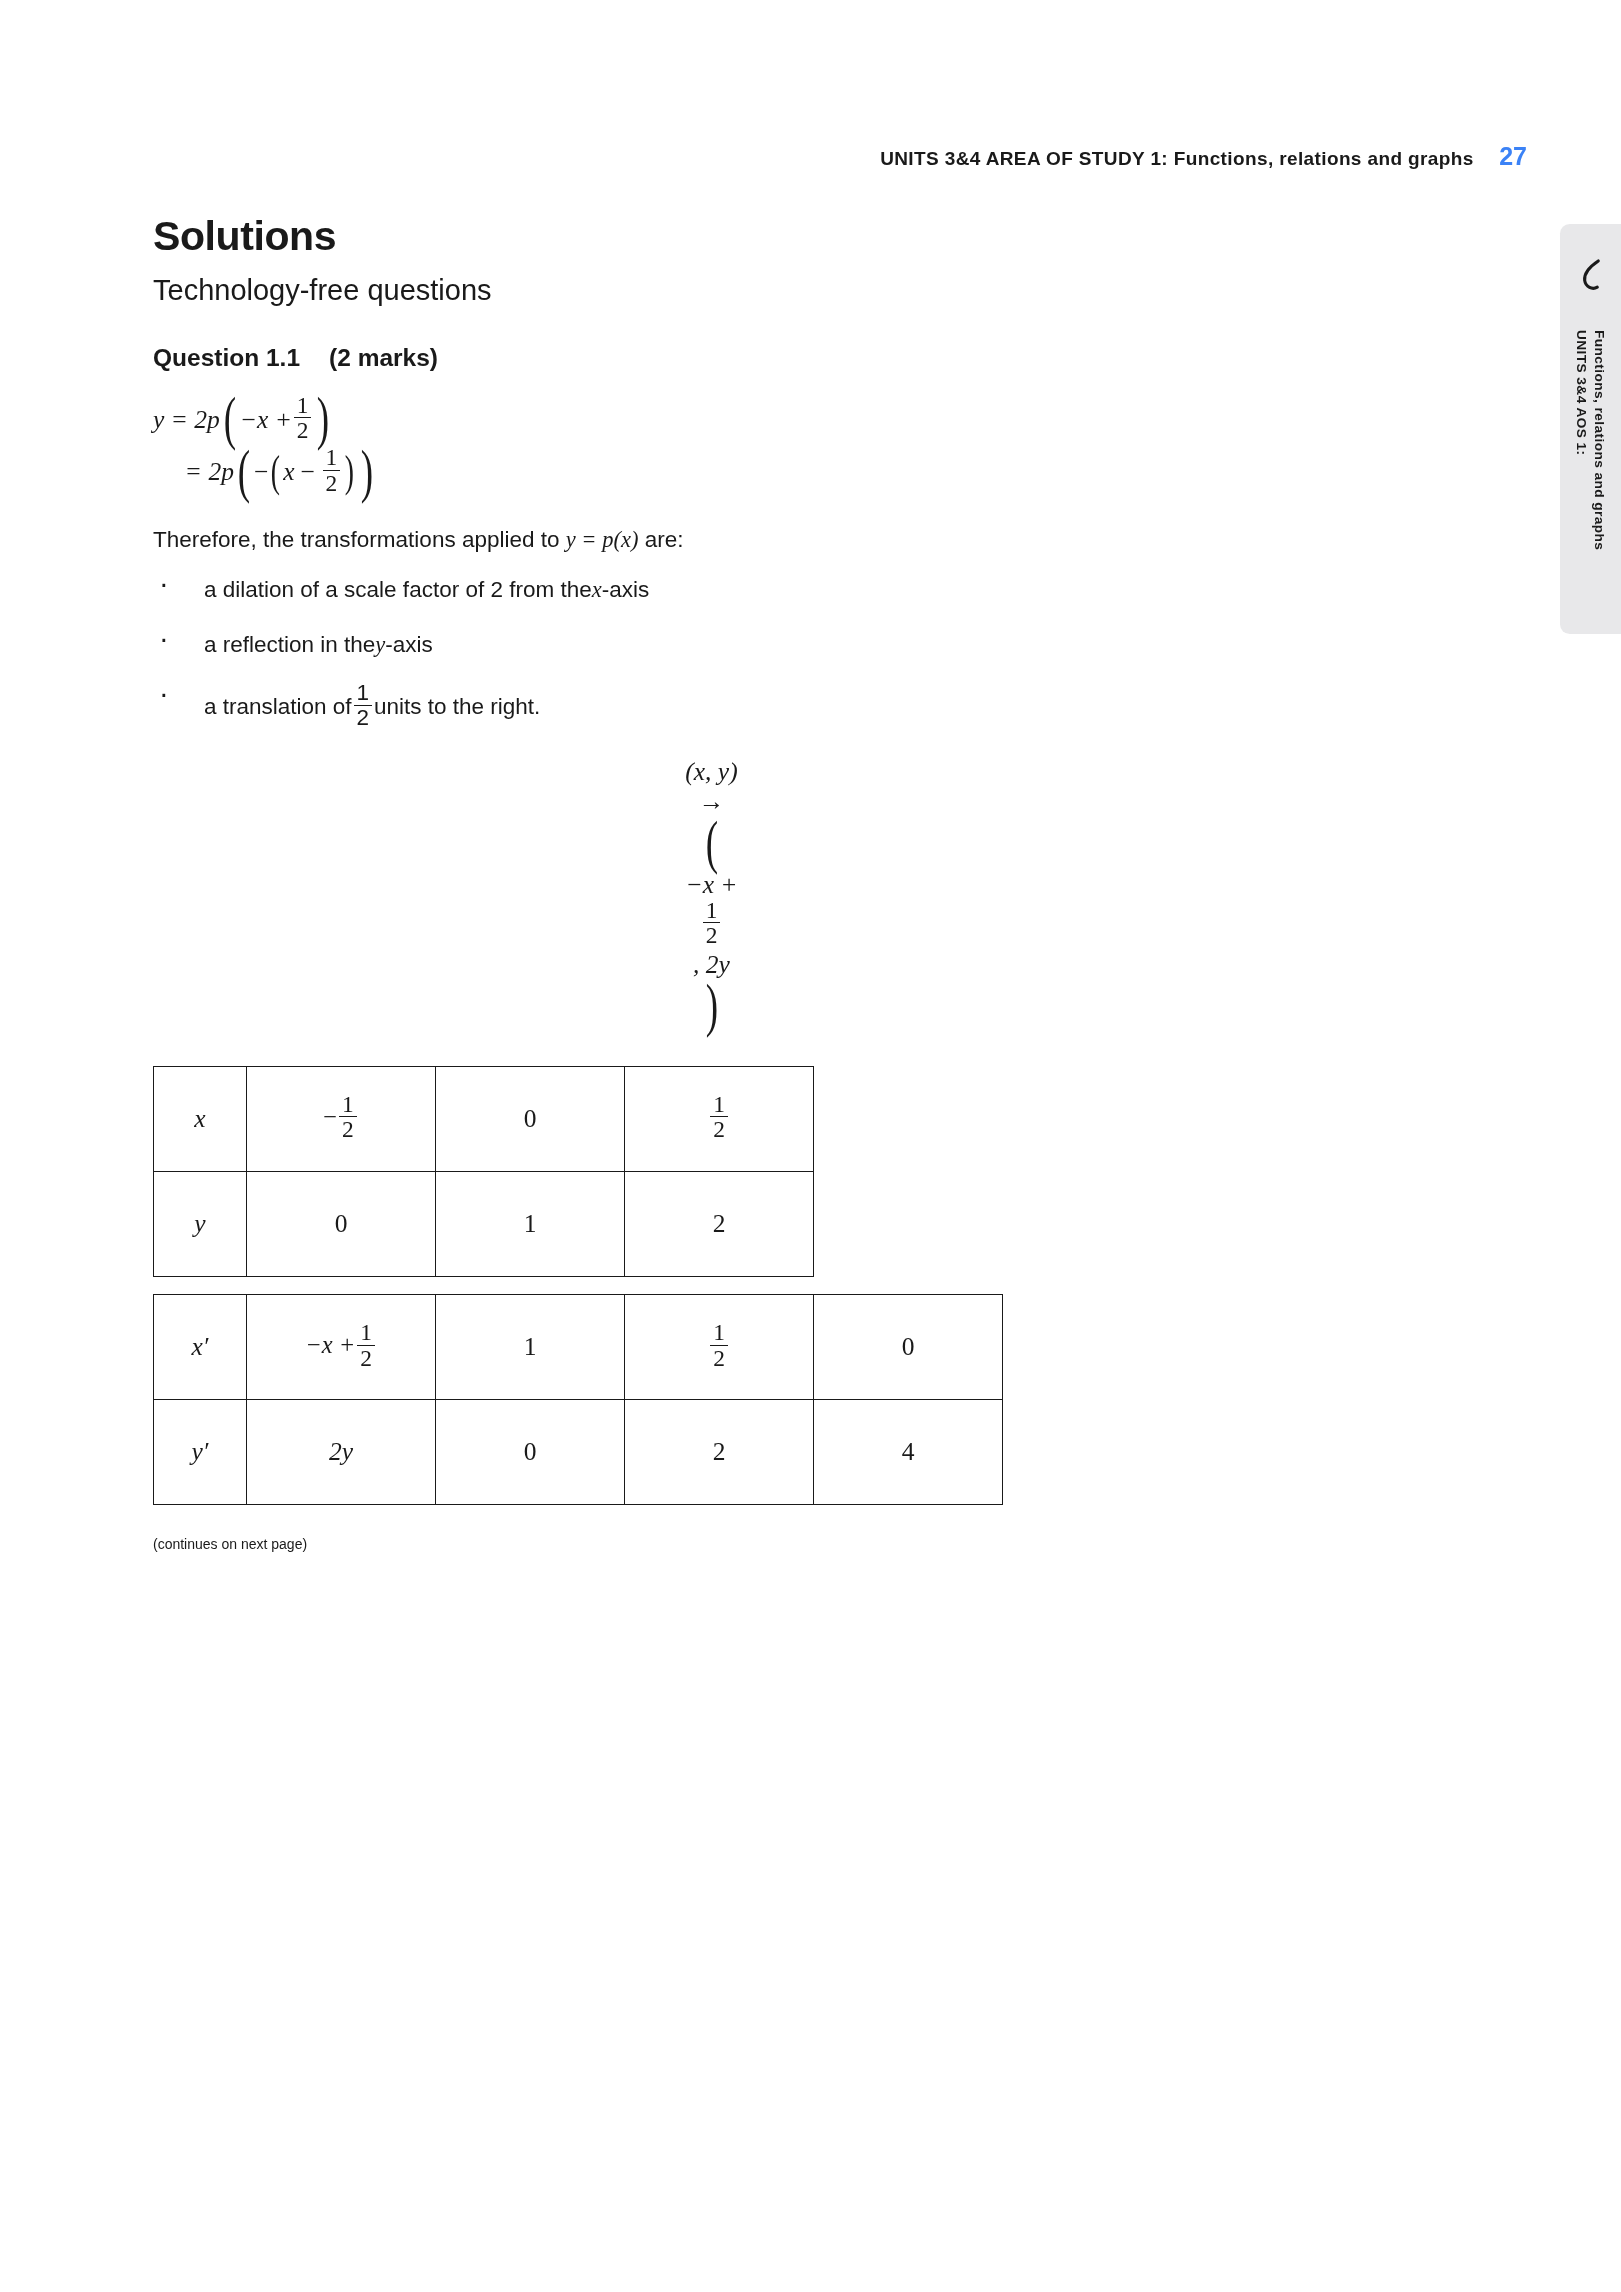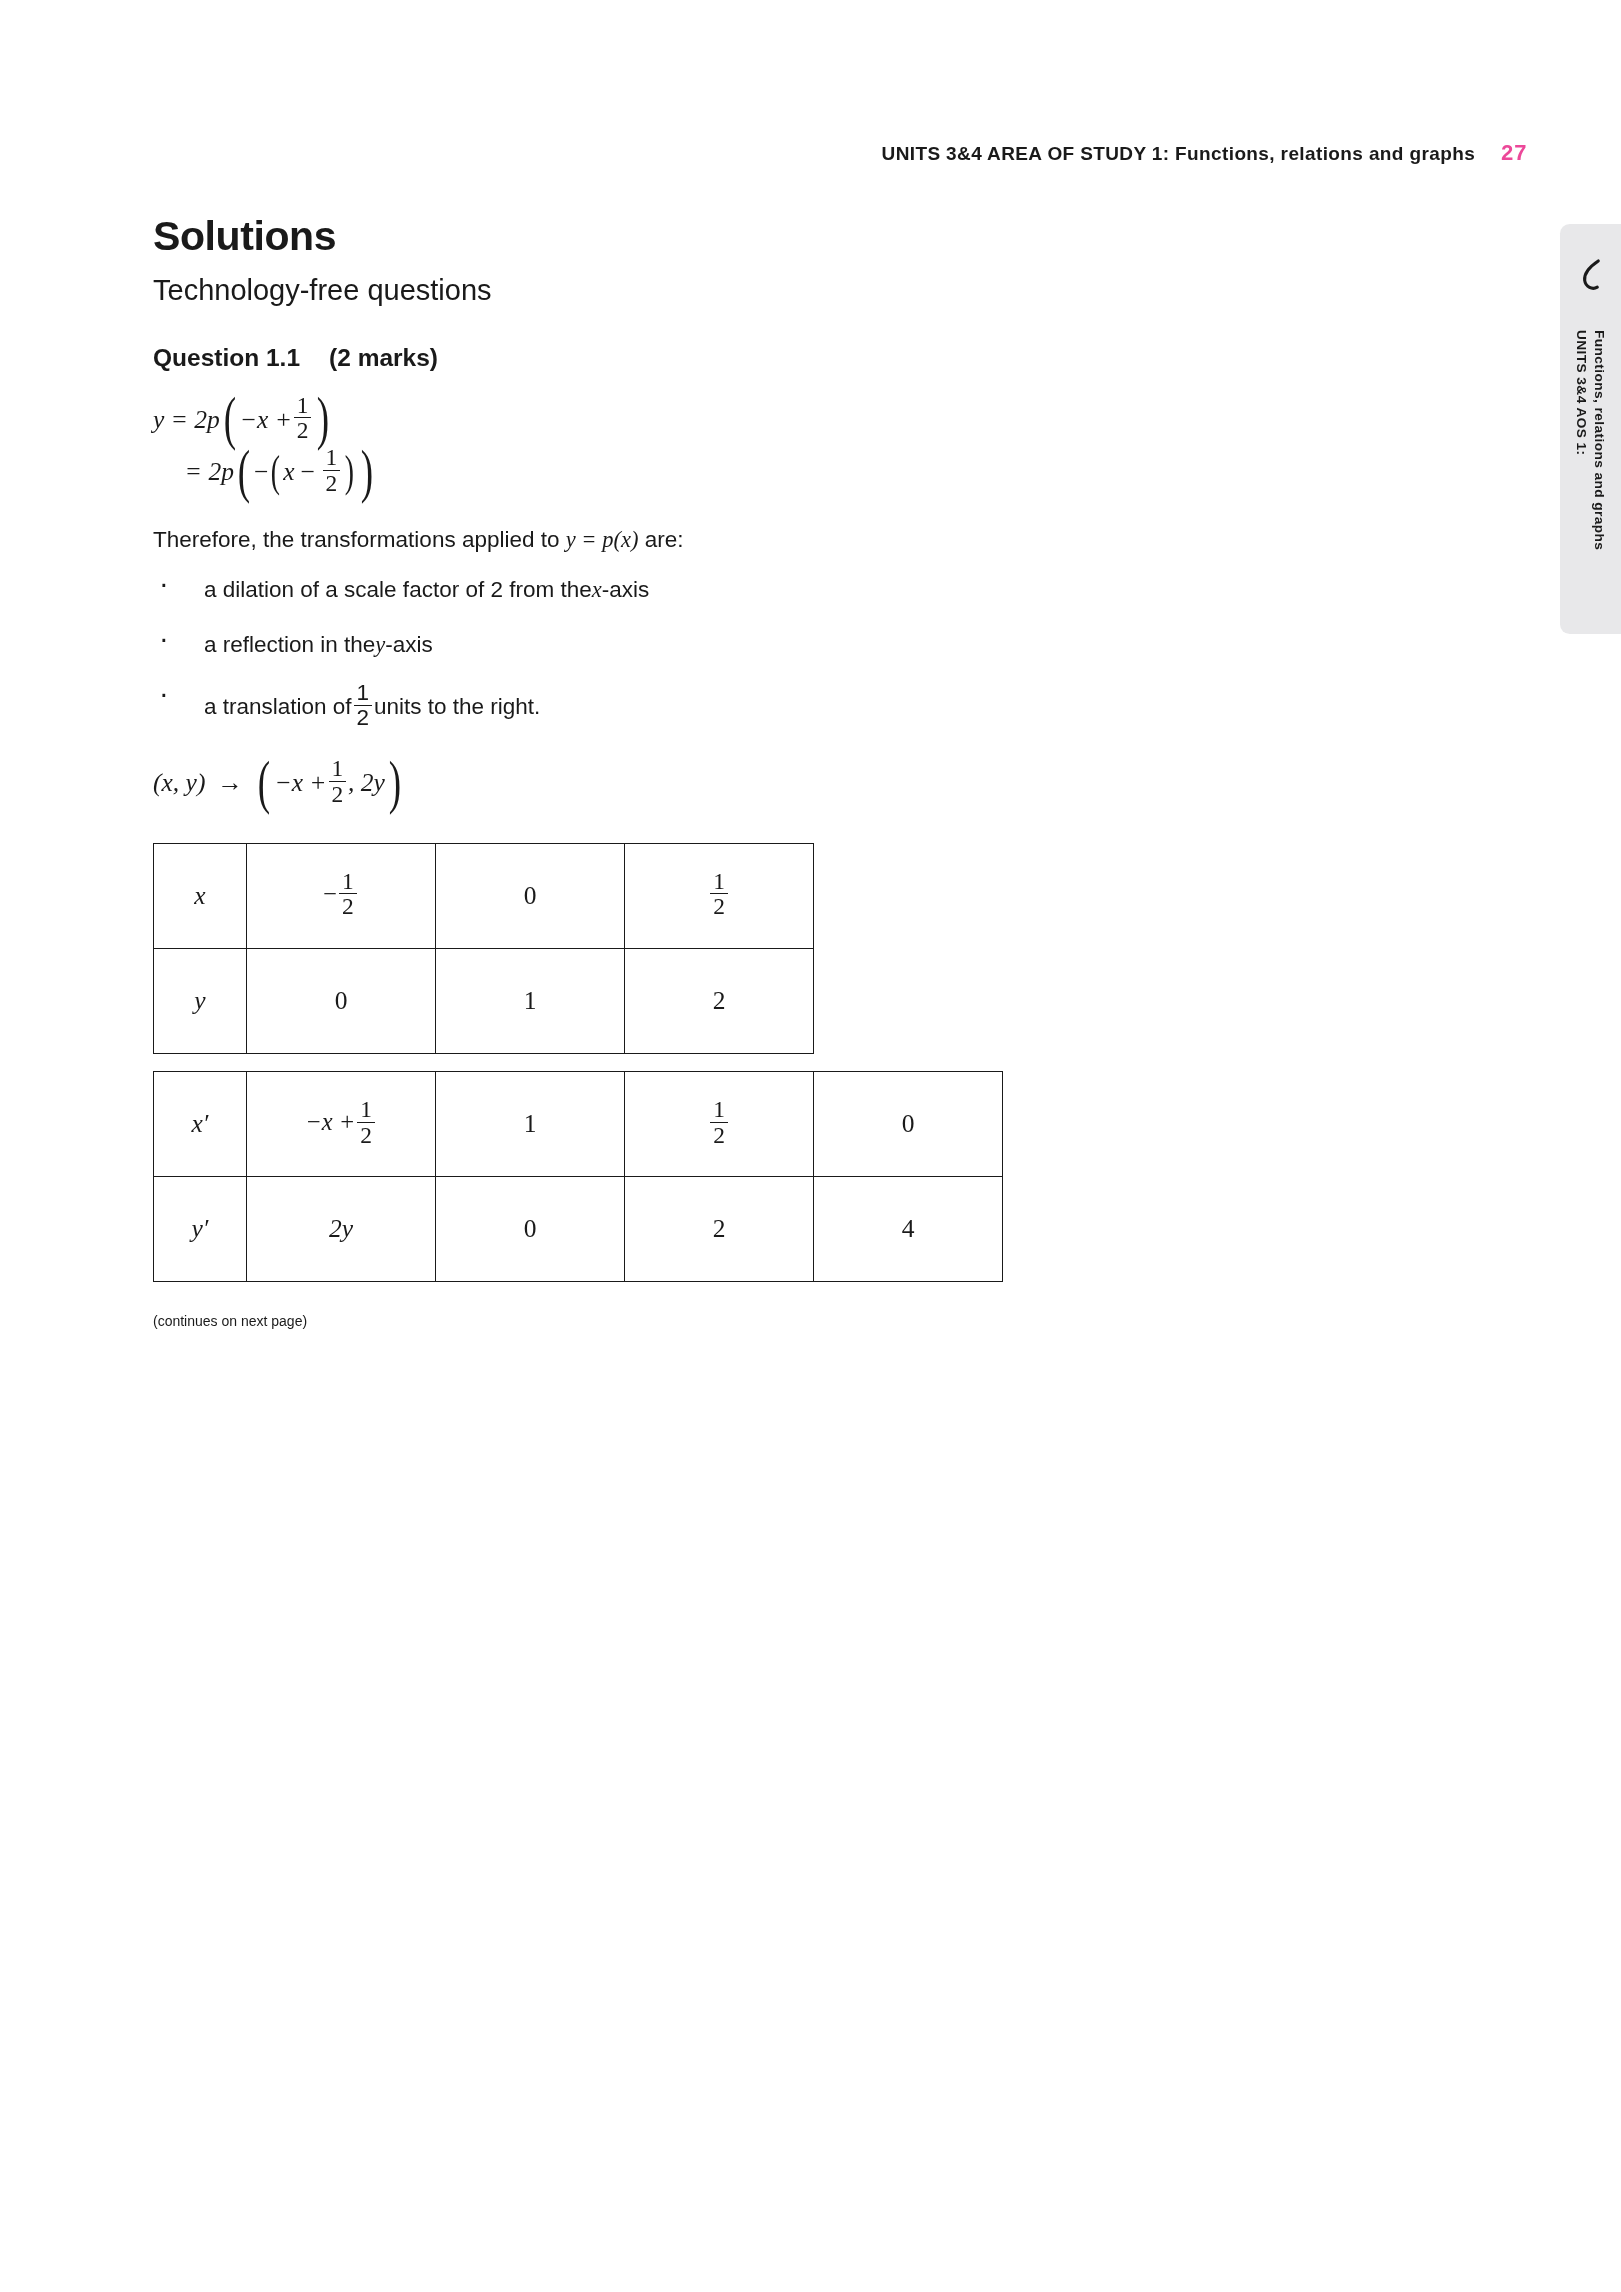--- a/index.html
+++ b/index.html
@@ -32,24 +32,23 @@
     gap: 25.5px;
     white-space: nowrap;
   }
   .page-header .hdr-text {
     font-size: 19px;
     font-weight: bold;
     letter-spacing: 0.02em;
     color: #1a1a1a;
   }
   .page-header .page-num {
-    font-size: 22px;
-    font-weight: bold;
-    color: #ec4899;
-    font-family: Liberation Mono, monospace;
+    font-size: 25px;
+    font-weight: bold;
+    color: #3b82f6;
   }
 
   
   .side-tab {
     position: absolute;
     top: 192px;
     right: 0;
     width: 61px;
     height: 410px;
     background: #e8e8ea;
@@ -195,21 +194,21 @@
   ul.bullets li::before {
     content: "·";
     position: absolute;
     left: 5.9px;
     top: -3.9px;
     font-size: 29px;
     line-height: 1;
     color: #1a1a1a;
   }
 
-  .mapping-line { margin: 25.5px 0 33px 0; }
+  .mapping-line { margin: 25.5px 0 33px 0; flex-direction: column; }
 
   table.val-table {
     border-collapse: collapse;
     margin-bottom: 17.6px;
     table-layout: fixed;
   }
   table.val-table td {
     border: 1.6px solid #1a1a1a;
     height: 102px;
     text-align: center;

